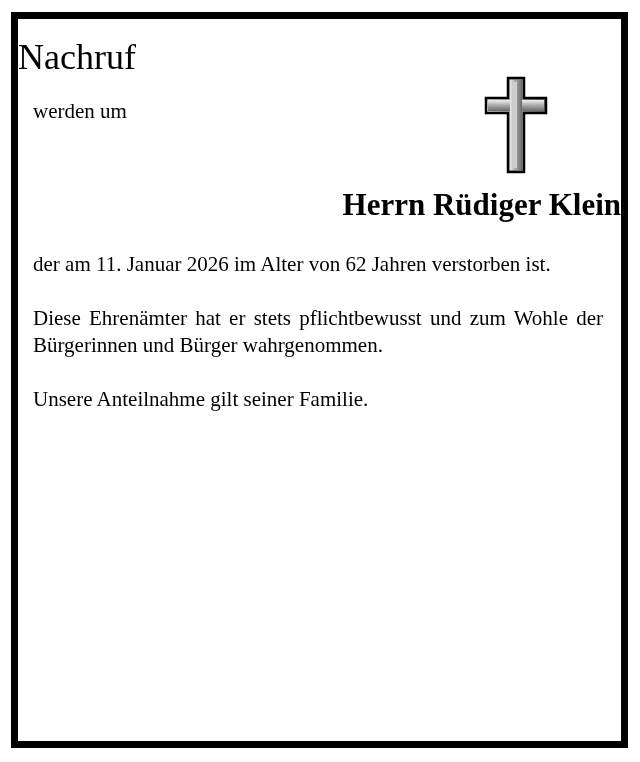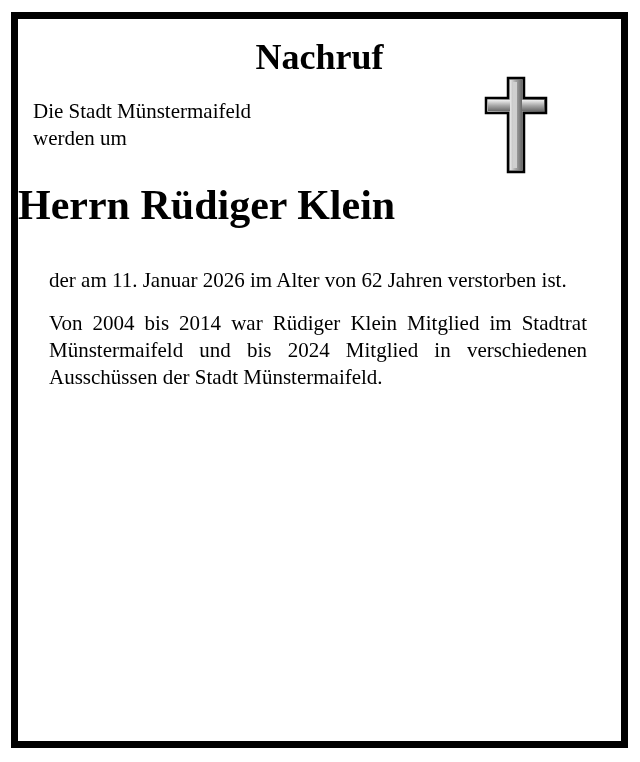--- a/index.html
+++ b/index.html
@@ -1,39 +1,38 @@
 <!DOCTYPE html>
 <html><head>
 <meta charset="utf-8">
 <style>
   html, body { margin: 0; padding: 0; background: #ffffff; }
   body { width: 640px; height: 762px; position: relative; overflow: hidden;
          font-family: "Liberation Serif", "DejaVu Serif", serif; color: #000; }
   .frame { position: absolute; left: 11px; top: 12px; width: 603px; height: 722px;
            border: 7px solid #000; background: #fff; }
-  .title { position: absolute; left: 0; right: 0; top: 18px; text-align: center;
-           font-weight: bold; font-size: 36px; line-height: 40px; }
+  .title { position: absolute; left: 0; right: 0; top: 18px; text-align: left;
+           font-weight: normal; font-size: 36px; line-height: 40px; }
   .intro { position: absolute; left: 15px; top: 79px; font-size: 21px; line-height: 27px; }
   .cross { position: absolute; left: 466px; top: 57px; width: 64px; height: 98px; }
-  .name { position: absolute; left: 0; right: 0; top: 168px; text-align: left;
-          font-weight: bold; font-size: 42px; line-height: 36px; }
+  .name { position: absolute; left: 0; right: 0; top: 168px; text-align: right;
+          font-weight: bold; font-size: 31px; line-height: 36px; }
   .body { position: absolute; left: 15px; width: 570px; top: 232px;
           font-size: 21px; line-height: 27px; }
-  .body p { margin: 16px; text-align: justify; }
+  .body p { margin: 0; text-align: justify; }
   .body p.para { margin-top: 27px; }
   .sign-name { font-weight: bold; }
 </style>
 </head>
 <body>
 
 <div class="frame">
   <div class="title">Nachruf</div>
 
   <div class="intro">
-    <div>Die Stadt Münstermaifeld</div>
     <div>werden um</div>
   </div>
 
   <svg class="cross" viewBox="0 0 64 98">
     <defs>
       <linearGradient id="cg" x1="0" y1="0" x2="1" y2="0">
         <stop offset="0" stop-color="#e8e8e8"></stop>
         <stop offset="0.45" stop-color="#a8a8a8"></stop>
         <stop offset="1" stop-color="#6a6a6a"></stop>
       </linearGradient>
@@ -46,15 +45,16 @@
     <path d="M24 2 H40 V22 H62 V37 H40 V96 H24 V37 H2 V22 H24 Z" fill="url(#cg)" stroke="#000" stroke-width="2.5"></path>
     <rect x="4" y="24" width="56" height="11" fill="url(#cgh)"></rect>
     <rect x="26" y="4" width="12" height="90" fill="url(#cg)"></rect>
     <rect x="29" y="6" width="4" height="86" fill="#cfcfcf"></rect>
   </svg>
 
   <div class="name">Herrn Rüdiger Klein</div>
 
   <div class="body">
     <p>der am 11. Januar 2026 im Alter von 62 Jahren verstorben ist.</p>
-    <p>Von 2004 bis 2014 war Rüdiger Klein Mitglied im Stadtrat Münstermaifeld und bis 2024 Mitglied in verschiedenen Ausschüssen der Stadt Münstermaifeld.</p>
+    <p class="para">Diese Ehrenämter hat er stets pflichtbewusst und zum Wohle der Bürgerinnen und Bürger wahrgenommen.</p>
+    <p class="para">Unsere Anteilnahme gilt seiner Familie.</p>
   </div>
 </div>
 
 </body></html>

